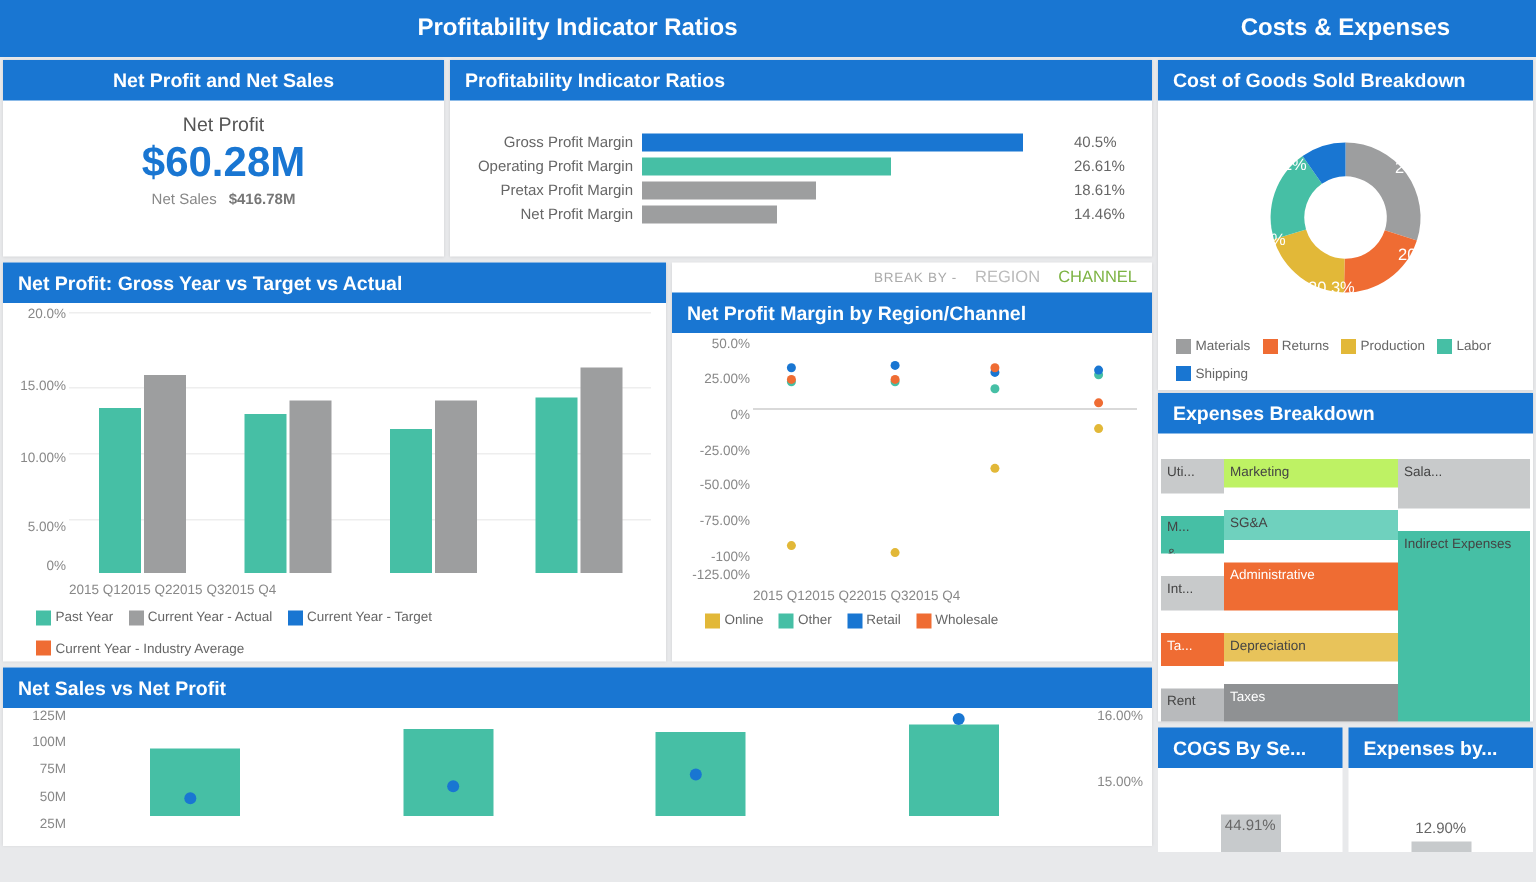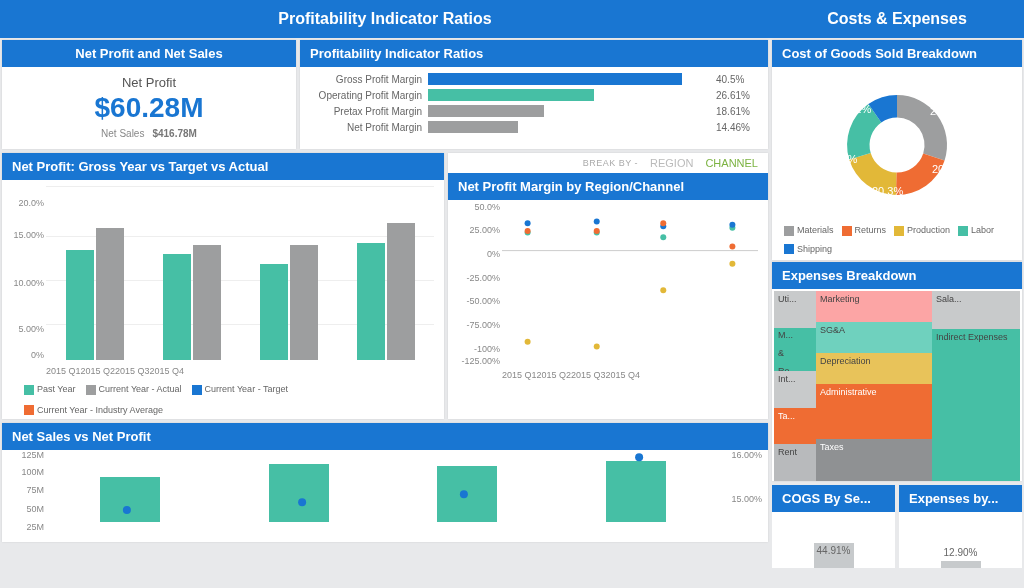--- a/index.html
+++ b/index.html
@@ -38,21 +38,21 @@
 .plot { position:absolute; left:44px; right:10px; top:6px; bottom:20px; }
 .bars { display:flex; height:100%; align-items:flex-end; justify-content:space-around; }
 .bgrp { display:flex; gap:2px; align-items:flex-end; height:100%; }
 .bar { width:28px; }
 
 .donut-wrap { display:flex; justify-content:center; padding:8px 0; }
 .donut-leg { padding:2px 12px 6px; font-size:9px; color:#666; display:flex; flex-wrap:wrap; gap:8px; }
 
 .tm { display:flex; height:190px; margin:2px; font-size:9px; color:#444; }
 .tm div { display:flex; flex-direction:column; }
-.tm .cell { padding:3px 4px; overflow:hidden; }
+.tm .cell { padding:3px 4px; overflow:hidden;margin-top:15px; }
 .tm-l { width:42px; }
 .tm-m { width:116px; }
 .tm-r { flex:1; }
 
 .mini { flex:1; margin:2px; }
 .mini .body { background:#fff; height:56px; position:relative; display:flex; align-items:flex-end; justify-content:center; }
 .mini .mbar { width:40px; background:#c7cacc; position:relative; }
 .mini .mtxt { position:absolute; width:100%; text-align:center; font-size:10px; color:#666; top:2px; }
 svg { overflow:visible; }
 </style>
@@ -67,21 +67,21 @@
       <div class="card" style="width:294px">
         <div class="hdr" style="text-align:center">Net Profit and Net Sales</div>
         <div class="kpi">
           <div class="lbl">Net Profit</div>
           <div class="val">$60.28M</div>
           <div class="sub"><span>Net Sales</span><b>$416.78M</b></div>
         </div>
       </div>
       <div class="card" style="flex:1">
         <div class="hdr">Profitability Indicator Ratios</div>
-        <div style="padding:2px 4px">
+        <div style="padding:18px 4px">
           <div class="hb-row">
             <div class="hb-lbl">Gross Profit Margin</div>
             <div class="hb-track">
                 <div class="hb-bar" style="width:90%;background:#1976d2"></div>
               </div>
             <div class="hb-val">40.5%</div>
           </div>
           <div class="hb-row">
             <div class="hb-lbl">Operating Profit Margin</div>
             <div class="hb-track">
@@ -104,21 +104,21 @@
             <div class="hb-val">14.46%</div>
           </div>
         </div>
       </div>
     </div>
 
     <div class="row">
       <div class="card" style="width:442px">
         <div class="hdr">Net Profit: Gross Year vs Target vs Actual</div>
         <div class="chart">
-          <span class="yax" style="top:18px">20.0%</span>
+          <span class="yax" style="top:2px">20.0%</span>
           <span class="yax" style="top:25%">15.00%</span>
           <span class="yax" style="top:49%">10.00%</span>
           <span class="yax" style="top:72%">5.00%</span>
           <span class="yax" style="bottom:20px">0%</span>
           <div class="grid" style="top:6px"></div>
             <div class="grid" style="top:28%"></div>
             <div class="grid" style="top:50%"></div>
             <div class="grid" style="top:72%"></div>
           <div class="plot">
             <div class="bars">
@@ -208,20 +208,26 @@
                 </g>
             </svg>
           </div>
           <div class="xlabels" style="position:absolute;left:54px;right:10px;bottom:2px">
             <span>2015 Q1</span>
             <span>2015 Q2</span>
             <span>2015 Q3</span>
             <span>2015 Q4</span>
           </div>
         </div>
+        <div class="leg">
+          <span><i class="sw" style="background:#e2b838"></i><span>Online</span></span>
+          <span><i class="sw" style="background:#46bfa5"></i><span>Other</span></span>
+          <span><i class="sw" style="background:#1976d2"></i><span>Retail</span></span>
+          <span><i class="sw" style="background:#ef6c33"></i><span>Wholesale</span></span>
+        </div>
       </div>
     </div>
 
     <div class="card">
       <div class="hdr">Net Sales vs Net Profit</div>
       <div class="chart chart-short">
         <span class="yax" style="top:0">125M</span>
         <span class="yax" style="top:18%">100M</span>
         <span class="yax" style="top:38%">75M</span>
         <span class="yax" style="top:58%">50M</span>
@@ -288,24 +294,24 @@
               <br>
               <span>&amp;</span>
               <br>
               <span>Re...</span>
             </div>
           <div class="cell" style="flex:1;background:#c8cacb">Int...</div>
           <div class="cell" style="flex:1;background:#ef6c33;color:#fff">Ta...</div>
           <div class="cell" style="flex:1;background:#b8babc">Rent</div>
         </div>
         <div class="tm-m">
-          <div class="cell" style="flex:0.9;background:#fca5a5">Marketing</div>
+          <div class="cell" style="flex:0.9;background:#bef264">Marketing</div>
           <div class="cell" style="flex:0.9;background:#6fd1be">SG&amp;A</div>
+          <div class="cell" style="flex:1.8;background:#ef6c33;color:#fff">Administrative</div>
           <div class="cell" style="flex:0.9;background:#e8c35a">Depreciation</div>
-          <div class="cell" style="flex:1.8;background:#ef6c33;color:#fff">Administrative</div>
           <div class="cell" style="flex:1.3;background:#8f9193;color:#fff">Taxes</div>
         </div>
         <div class="tm-r">
           <div class="cell" style="flex:0.22;background:#c8cacb">Sala...</div>
           <div class="cell" style="flex:1;background:#46bfa5">Indirect Expenses</div>
         </div>
       </div>
     </div>
 
     <div class="row">

